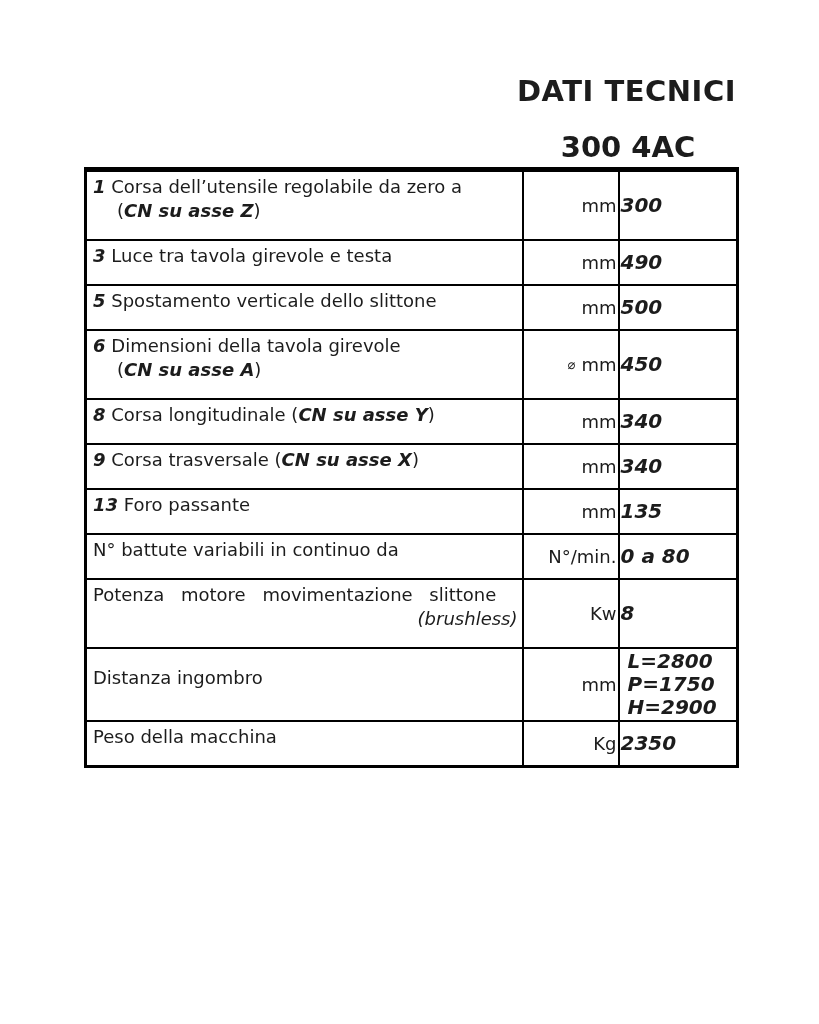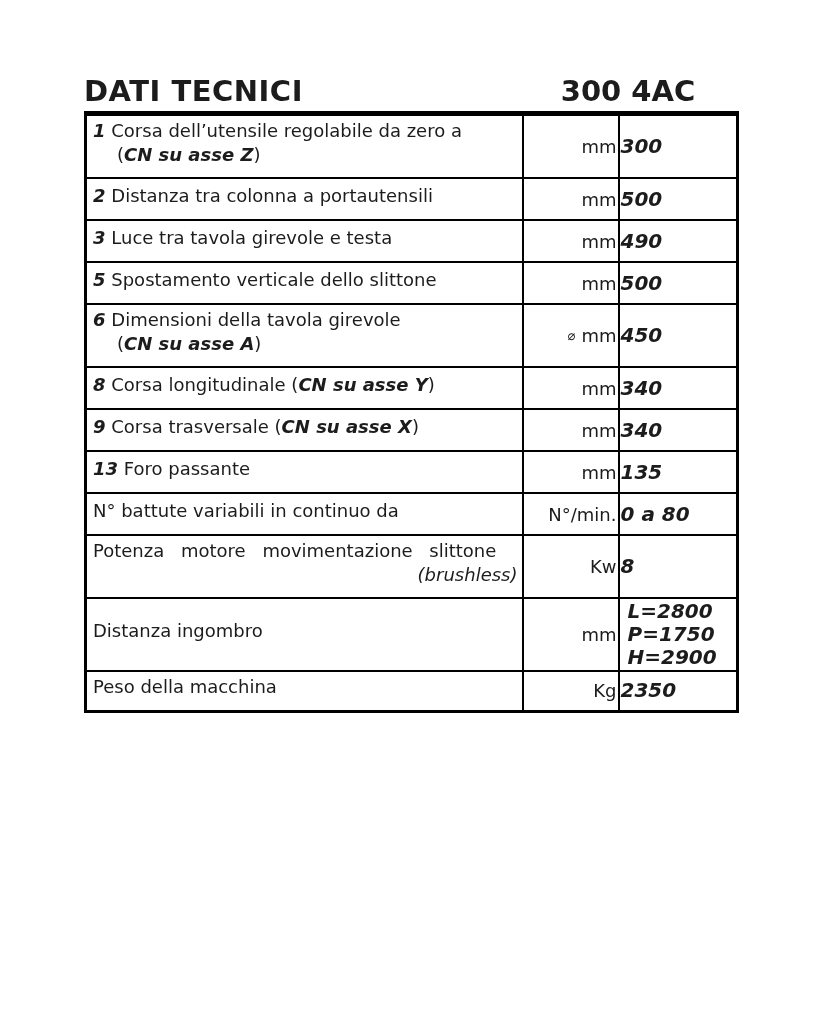--- a/index.html
+++ b/index.html
@@ -17,48 +17,50 @@
   .page {
     padding-top: 74px;
     padding-left: 84px;
   }
   .header {
     width: 652px;
     display: flex;
     justify-content: space-between;
     align-items: flex-end;
     margin-bottom: 3px;
+    flex-direction: column;
   }
   .title {
     font-size: 29px;
     font-weight: bold;
     letter-spacing: 0.5px;
     white-space: nowrap;
   }
   .model {
     width: 216px;
     text-align: center;
     font-size: 29px;
     font-weight: bold;
     white-space: nowrap;
+    margin-top: 22px;
   }
   table.spec {
     border-collapse: collapse;
     width: 652px;
     table-layout: fixed;
     border: 3px solid #000;
     border-top-width: 5px;
   }
   table.spec td {
     border: 2px solid #000;
     vertical-align: middle;
     overflow: hidden;
   }
   td.lbl {
-    padding: 3px 4px 10px 6px;
+    padding: 3px 4px 16px 6px;
     font-size: 18px;
     line-height: 24px;
   }
   td.unit {
     text-align: right;
     font-size: 18px;
   }
   td.val {
     text-align: left;
     font-size: 20px;
@@ -116,25 +118,20 @@
 
       <tr class="h54">
         <td class="lbl">
           <div><span class="num">1</span> <span>Corsa dell’utensile regolabile da zero a</span></div>
           <div class="l2"><span>(</span><span class="bi">CN su asse Z</span><span>)</span></div>
         </td>
         <td class="unit">mm</td>
         <td class="val">300</td>
       </tr>
 
-      <tr class="h42">
-        <td class="lbl"><span class="num">2</span> <span>Distanza tra colonna a portautensili</span></td>
-        <td class="unit">mm</td>
-        <td class="val">500</td>
-      </tr>
 
       <tr class="h42">
         <td class="lbl"><span class="num">3</span> <span>Luce tra tavola girevole e testa</span></td>
         <td class="unit">mm</td>
         <td class="val">490</td>
       </tr>
 
       <tr class="h42">
         <td class="lbl"><span class="num">5</span> <span>Spostamento verticale dello slittone</span></td>
         <td class="unit">mm</td>

